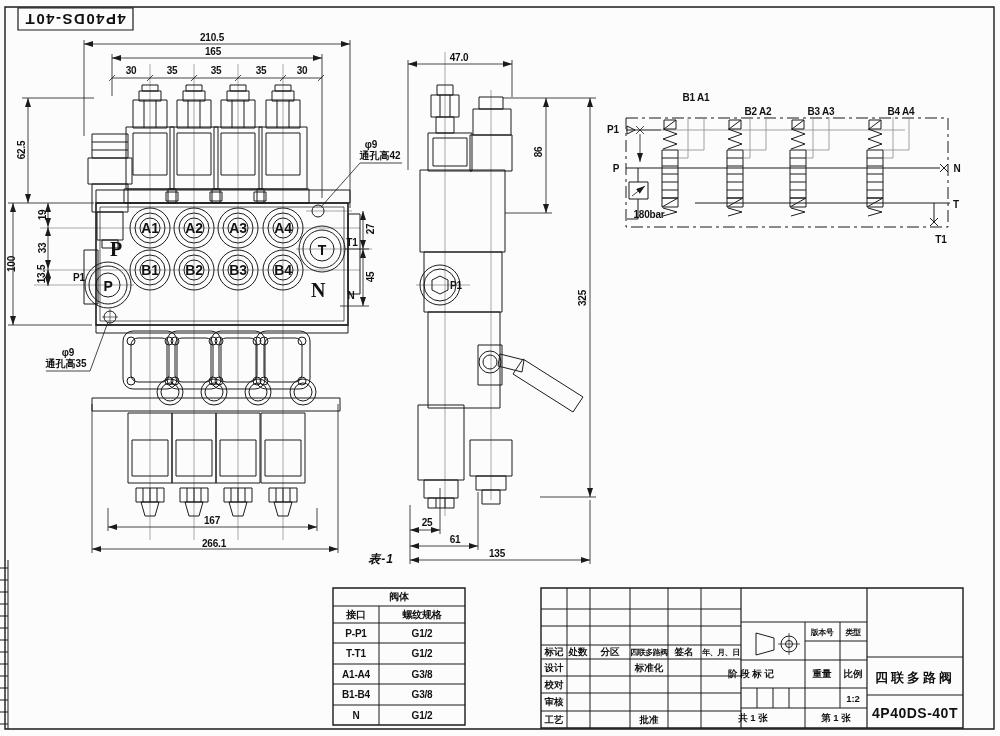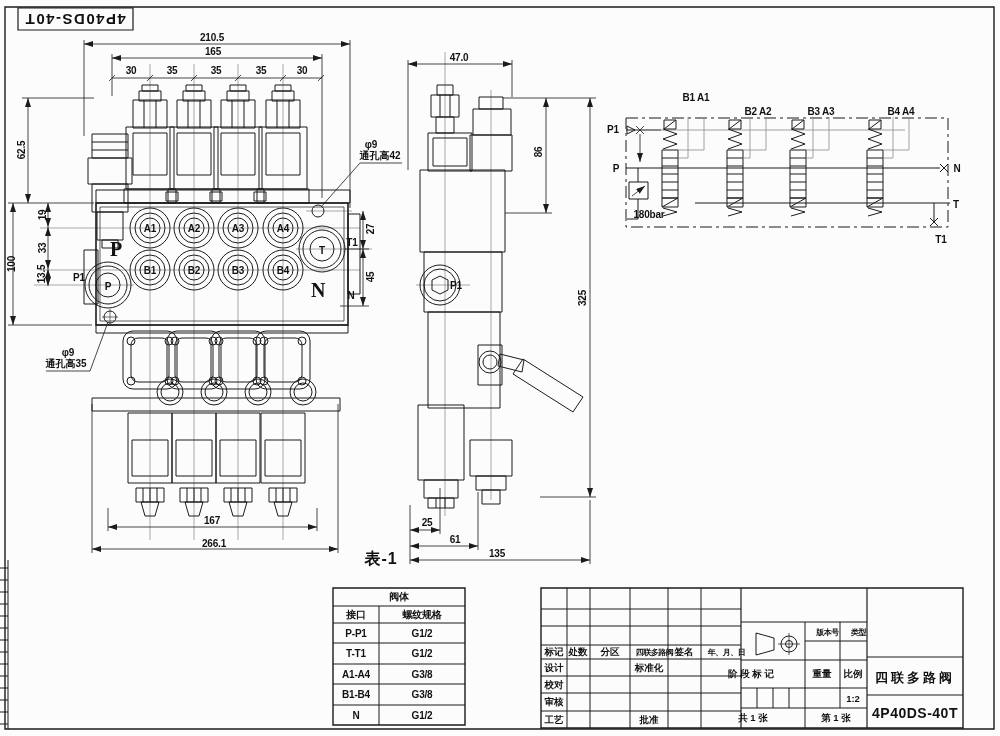--- a/index.html
+++ b/index.html
@@ -6,26 +6,26 @@
   .sheet{position:relative;width:1000px;height:736px;background:#fcfcfc;overflow:hidden;
          font-family:"Liberation Sans",sans-serif;color:#111;}
   svg.art{position:absolute;left:0;top:0;}
   svg.art *{vector-effect:non-scaling-stroke;}
   .t{position:absolute;transform:translate(-50%,-50%);white-space:nowrap;
      font-weight:bold;font-size:10px;letter-spacing:-0.2px;color:#111;}
   .rot{transform:translate(-50%,-50%) rotate(-90deg);}
   .flip{transform:translate(-50%,-50%) rotate(180deg);font-size:15px;letter-spacing:1.5px;}
   .cjk{font-size:10px;letter-spacing:0;}
   .big{font-size:20px;font-family:"Liberation Serif",serif;}
-  .port{font-size:10px;}
+  .port{font-size:14px;}
   .tb{font-size:9.5px;letter-spacing:0;}
-  .tbs{font-size:8px;letter-spacing:-0.5px;padding-left:11px;}
+  .tbs{font-size:8px;letter-spacing:-0.5px;}
   .name{font-size:13px;letter-spacing:3px;}
   .model{font-size:14px;letter-spacing:0.5px;}
-  .cap{font-size:16px;letter-spacing:1px;}
+  .cap{font-size:12px;letter-spacing:1px;font-style:italic;}
   .cell{font-size:10px;}
 </style>
 </head>
 <body>
 
 <div class="sheet">
 
 <svg class="art" width="1000" height="736" viewBox="0 0 1000 736" fill="none" stroke="#1b1b1b" stroke-width="1">
   <defs>
     <marker id="ar" markerWidth="12" markerHeight="8" refX="9" refY="3" orient="auto-start-reverse" markerUnits="userSpaceOnUse">

